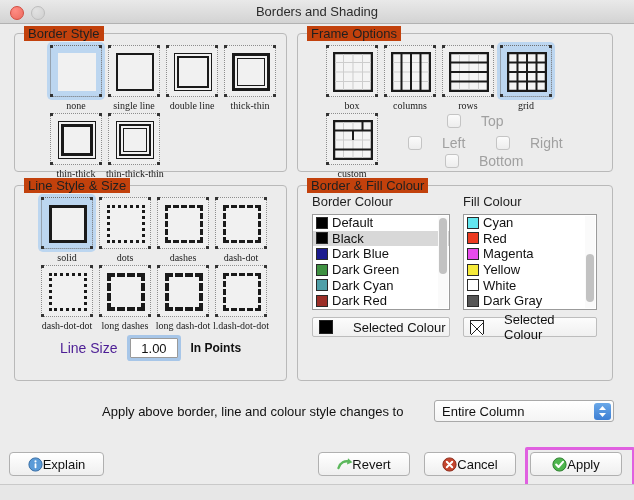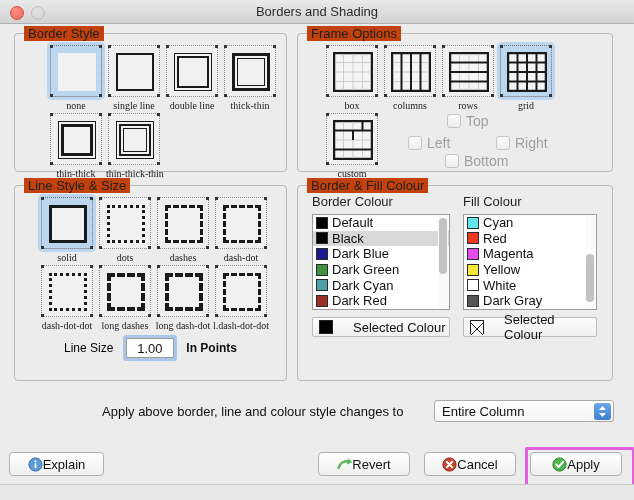--- a/index.html
+++ b/index.html
@@ -81,31 +81,31 @@
   .ls-dashdotdot{border:3px dotted #1a1a1a;}
   .ls-longdashes{border:4px dashed #1a1a1a;}
   .ls-longdashdot{border:4px dashed #1a1a1a;}
   .ls-ldashdotdot{border:3px dashed #1a1a1a;}
 
   
   .fi{position:absolute;left:6px;top:6px;width:40px;height:40px;}
   .fi svg{display:block;}
 
   
-  .cbx{position:absolute;display:flex;align-items:center;gap:5px;}
+  .cbx{position:absolute;display:flex;align-items:center;gap:20px;}
   .cbx .box{
     width:14px;height:14px;box-sizing:border-box;border-radius:3px;
     background:linear-gradient(to bottom,#fbfbfb,#ededed);
     border:1px solid #c4c4c4;
   }
   .cbx .lbl{font-size:14px;color:#a0a0a0;}
 
   
   .linesize-row{position:absolute;left:0;top:152px;width:271px;text-align:center;}
-  .ls-label{font-size:12px;color:#000000;vertical-align:middle;}
+  .ls-label{font-size:14px;color:#4c1d95;vertical-align:middle;}
   .ls-field{
     display:inline-block;vertical-align:middle;margin:0 8px;
     width:48px;height:20px;line-height:20px;box-sizing:border-box;
     background:#fff;border:1px solid #9a9a9a;text-align:center;
     font-size:13px;color:#111;
     box-shadow:0 0 0 3px #a7c6e8;border-radius:1px;
   }
   .ls-units{font-size:12px;color:#111;font-weight:bold;vertical-align:middle;}
 
   

